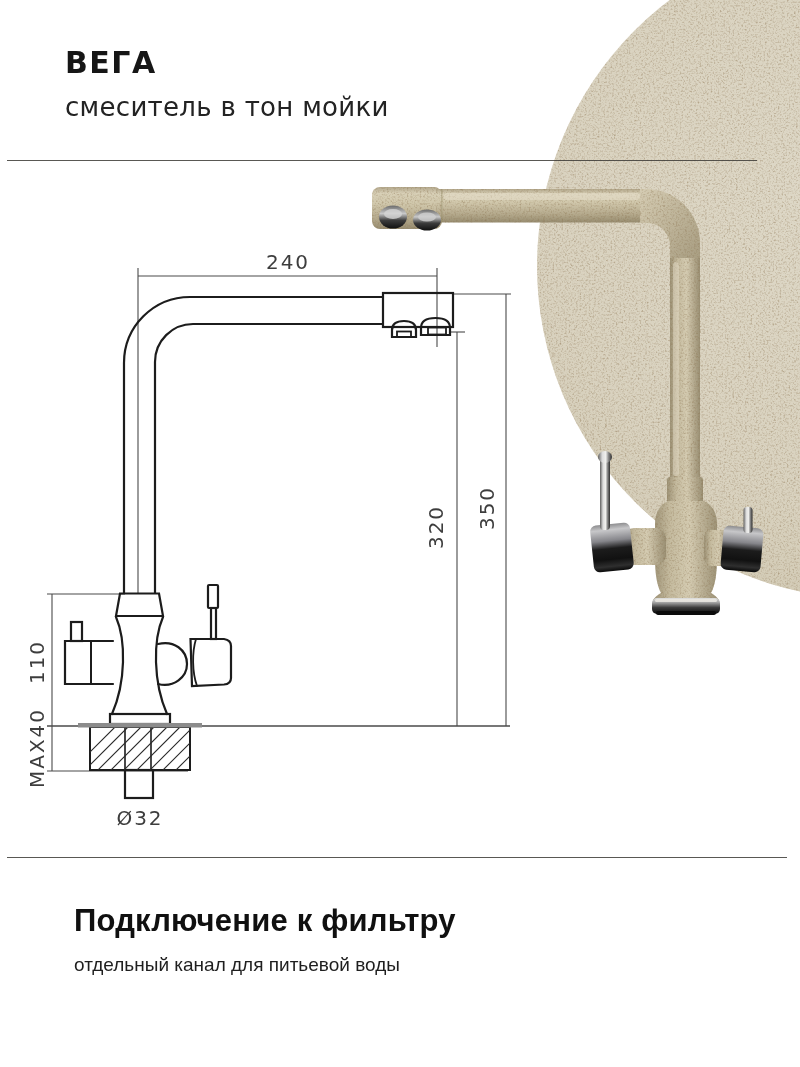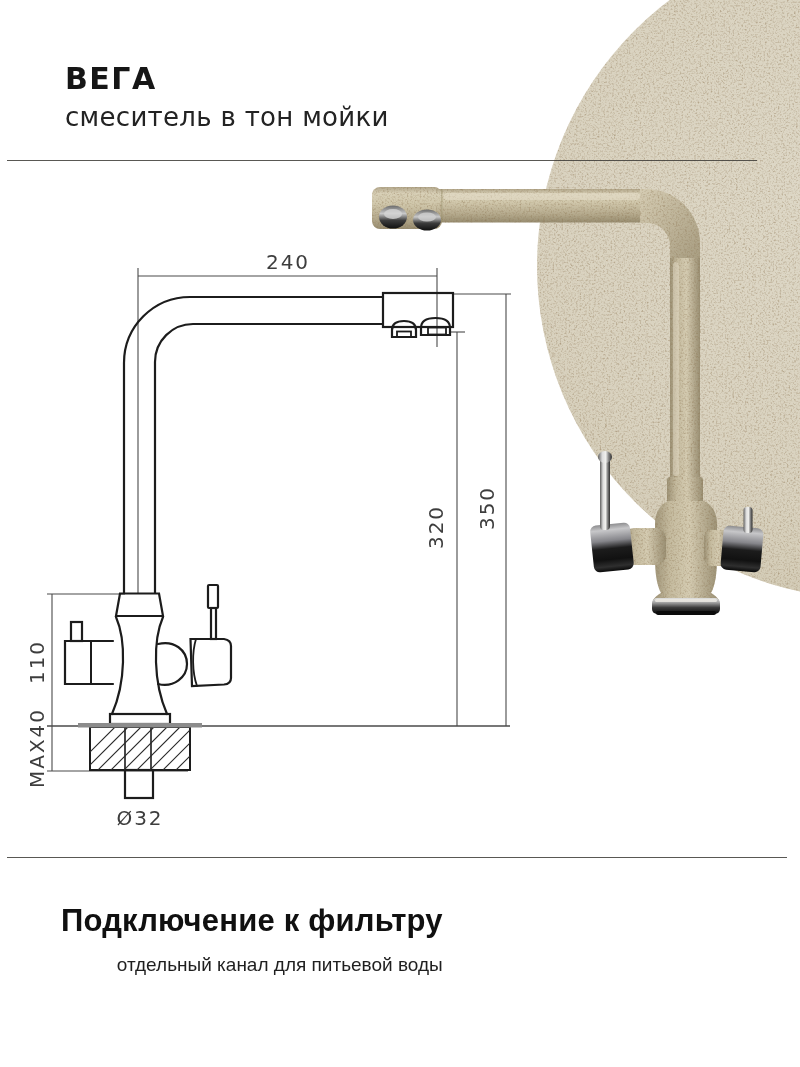--- a/index.html
+++ b/index.html
@@ -2,31 +2,31 @@
 <html><head>
 <meta charset="utf-8">
 <style>
   html,body { margin:0; padding:0; background:#ffffff; }
   .page {
     position:relative; width:800px; height:1067px; overflow:hidden;
     background:#ffffff; font-family:"DejaVu Sans", sans-serif;
   }
   svg.art { position:absolute; left:0; top:0; width:800px; height:1067px; display:block; }
 
-  .header { position:absolute; left:65px; top:62px; }
+  .header { position:absolute; left:65px; top:46px; }
   .header h1 {
     margin:0; font-family:"DejaVu Sans", sans-serif; font-weight:700;
     font-size:30px; line-height:1.1; letter-spacing:1.5px; color:#161616;
   }
   .header .sub {
-    margin-top:8px; font-family:"DejaVu Sans", sans-serif; font-weight:400;
+    margin-top:14px; font-family:"DejaVu Sans", sans-serif; font-weight:400;
     font-size:26px; line-height:1.15; letter-spacing:0.3px; color:#232323;
   }
 
-  .footer { position:absolute; left:61px; top:903px;text-align:right; }
+  .footer { position:absolute; left:74px; top:903px; }
   .footer h2 {
     margin:0; font-family:"Liberation Sans", sans-serif; font-weight:700;
     font-size:31px; line-height:1.15; letter-spacing:0.2px; color:#101010;
   }
   .footer .sub2 {
     margin-top:15px; font-family:"Liberation Sans", sans-serif; font-weight:400;
     font-size:19px; line-height:1.2; color:#1f1f1f;
   }
 
   .dimtext {

